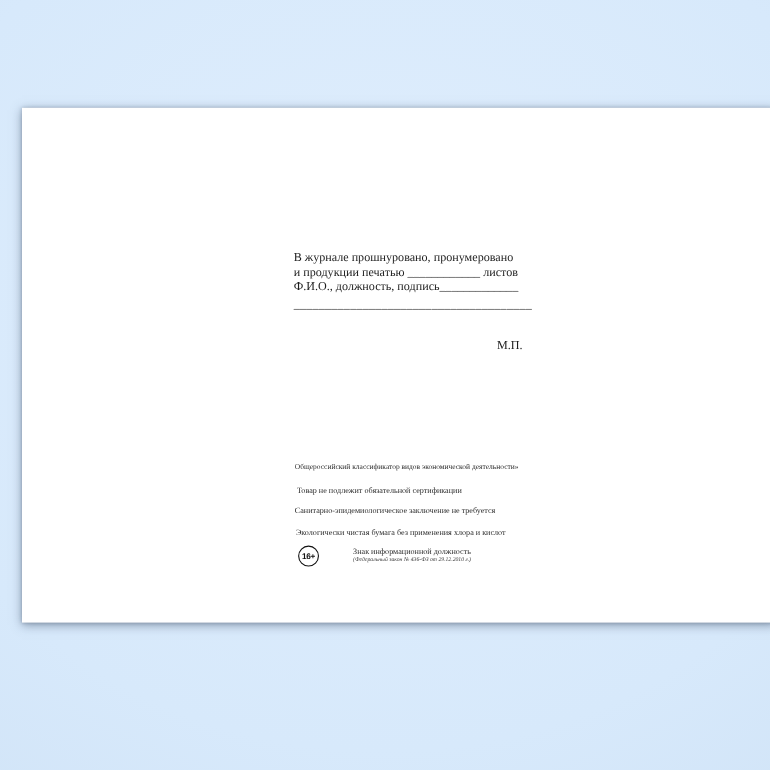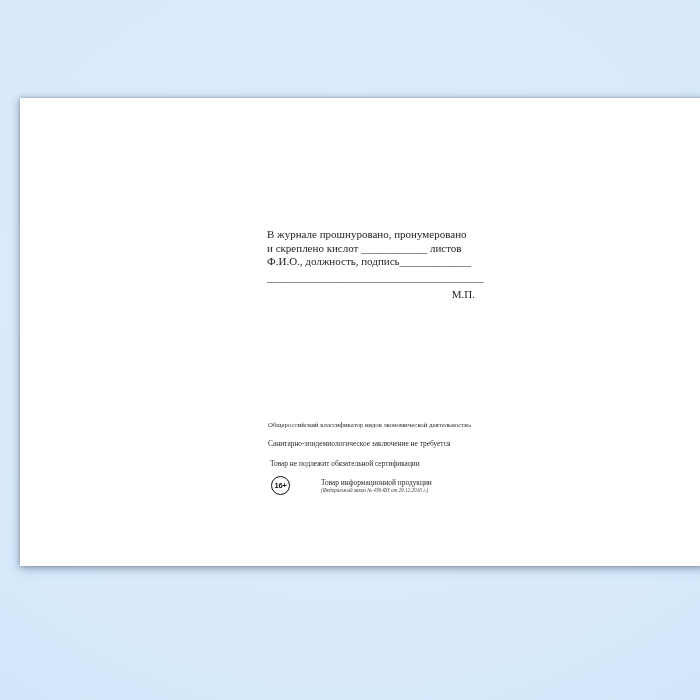--- a/index.html
+++ b/index.html
@@ -31,21 +31,21 @@
     width: 212px;
     font-size: 11px;
     line-height: 13.5px;
     color: #1e1e1e;
   }
   .stamp-block .line { white-space: nowrap; }
   .stamp-rule { margin-top: 2px; letter-spacing: 0.2px; font-style: italic; }
   .seal-mark {
     text-align: right;
     padding-right: 4px;
-    margin-top: 4px;
+    margin-top: 24px;
   }
   .compliance-block {
     position: absolute;
     left: 248px;
     top: 323px;
     width: 225px;
     color: #2b2b2b;
   }
   .comp-line { white-space: nowrap; }
   .comp-1 { font-size: 7.4px; line-height: 9px; }
@@ -88,34 +88,35 @@
   }
 </style>
 </head>
 <body>
 
 <div class="scene">
   <div class="page">
 
     <div class="stamp-block">
       <div class="line">В журнале прошнуровано, пронумеровано</div>
-      <div class="line">и скреплено кислот ____________ листов</div>
+      <div class="line">и продукции печатью ____________ листов</div>
       <div class="line">Ф.И.О., должность, подпись_____________</div>
       <div class="line stamp-rule">______________________________________</div>
       <div class="seal-mark">М.П.</div>
     </div>
 
     <div class="compliance-block">
       <div class="comp-line comp-2">Общероссийский классификатор видов экономической деятельности»</div>
+      <div class="comp-line comp-cert">Товар не подлежит обязательной сертификации</div>
       <div class="comp-line comp-sanitary">Санитарно-эпидемиологическое заключение не требуется</div>
-      <div class="comp-line comp-cert">Товар не подлежит обязательной сертификации</div>
+      <div class="comp-line comp-eco">Экологически чистая бумага без применения хлора и кислот</div>
 
       <div class="info-sign-row">
         <div class="age-badge">16+</div>
         <div class="info-sign-text">
-          <div class="info-title">Товар информационной продукции</div>
+          <div class="info-title">Знак информационной должность</div>
           <div class="info-law">(Федеральный закон № 436-ФЗ от 29.12.2010 г.)</div>
         </div>
       </div>
     </div>
 
   </div>
 </div>
 
 </body></html>

